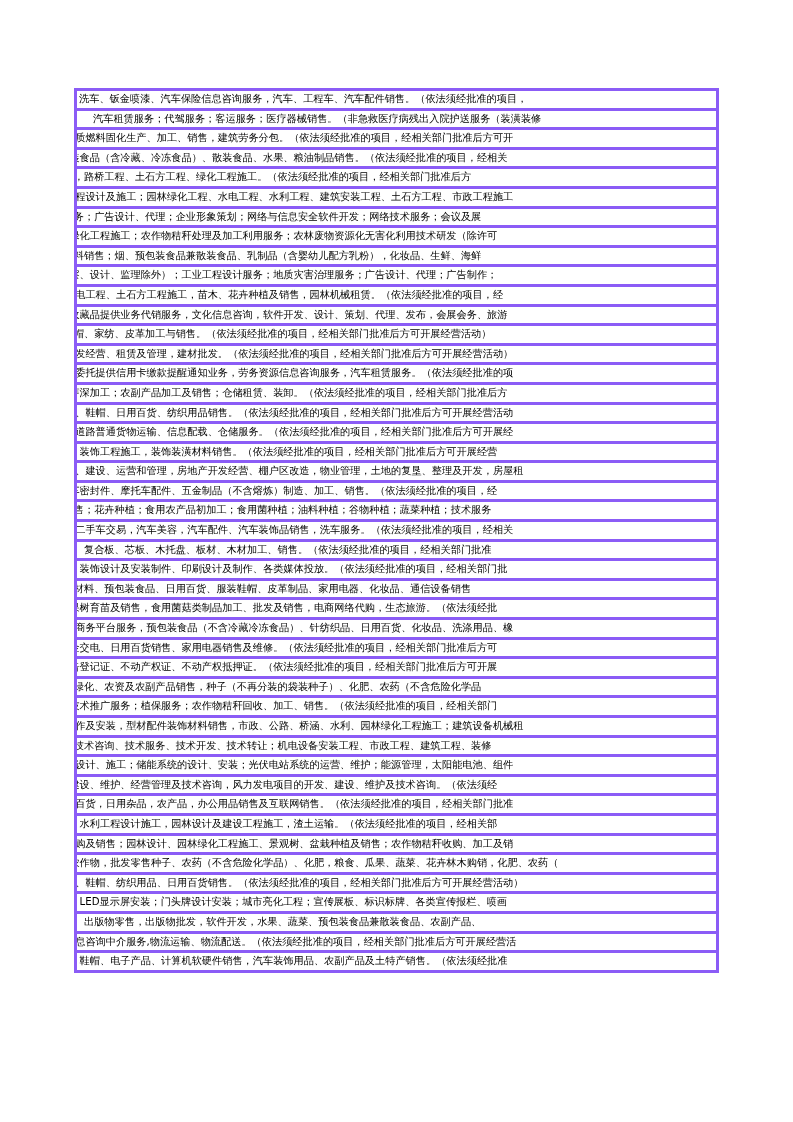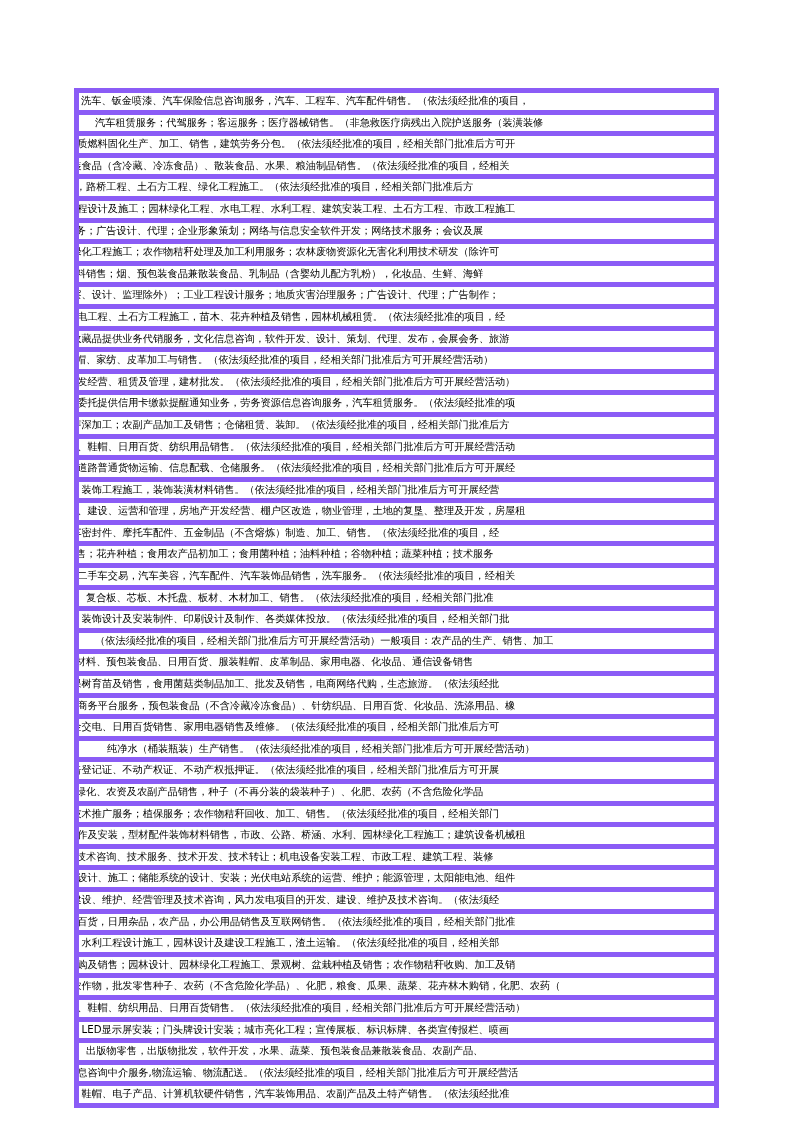--- a/index.html
+++ b/index.html
@@ -26,21 +26,21 @@
     left: 74px;
     top: 88px;
     width: 645px;
   }
   table.doc-table {
     border-collapse: collapse;
     table-layout: fixed;
     width: 645px;
   }
   table.doc-table td {
-    border: 5px solid #8b5cf6;
+    border: 3px solid #8b5cf6;
     padding: 0px 2px 1px 2px;
     vertical-align: top;
     font-size: 10.2px;
     line-height: 15.6px;
     font-family: "DejaVu Sans", "Liberation Sans", sans-serif;
     letter-spacing: 0px;
     word-break: break-all;
     overflow: hidden;
     height: 15.6px;
   }
@@ -184,46 +184,36 @@
               <span class="clip shift-3">包装食品、复合板、芯板、木托盘、板材、木材加工、销售。（依法须经批准的项目，经相关部门批准</span>
             </td>
           </tr>
         <tr>
             <td>
               <span class="clip shift-2">发布；装饰设计及安装制件、印刷设计及制作、各类媒体投放。（依法须经批准的项目，经相关部门批</span>
             </td>
           </tr>
         <tr>
             <td>
-              <span class="clip indent-1">（依法须经批准的项目，经相关部门批准后方可开展经营活动）一般项目：农产品的生产、销售、加工</span>
-            </td>
-          </tr>
-        <tr>
-            <td>
               <span class="clip shift-3">内外装饰材料、预包装食品、日用百货、服装鞋帽、皮革制品、家用电器、化妆品、通信设备销售</span>
             </td>
           </tr>
         <tr>
             <td>
               <span class="clip shift-2">种，果树育苗及销售，食用菌菇类制品加工、批发及销售，电商网络代购，生态旅游。（依法须经批</span>
             </td>
           </tr>
         <tr>
             <td>
               <span class="clip shift-1">子商务平台服务，预包装食品（不含冷藏冷冻食品）、针纺织品、日用百货、化妆品、洗涤用品、橡</span>
             </td>
           </tr>
         <tr>
             <td>
               <span class="clip shift-2">、五金交电、日用百货销售、家用电器销售及维修。（依法须经批准的项目，经相关部门批准后方可</span>
-            </td>
-          </tr>
-        <tr>
-            <td>
-              <span class="clip indent-2">纯净水（桶装瓶装）生产销售。（依法须经批准的项目，经相关部门批准后方可开展经营活动）</span>
             </td>
           </tr>
         <tr>
             <td>
               <span class="clip shift-2">产预告登记证、不动产权证、不动产权抵押证。（依法须经批准的项目，经相关部门批准后方可开展</span>
             </td>
           </tr>
         <tr>
             <td>
               <span class="clip shift-3">农田工程绿化、农资及农副产品销售，种子（不再分装的袋装种子）、化肥、农药（不含危险化学品</span>

